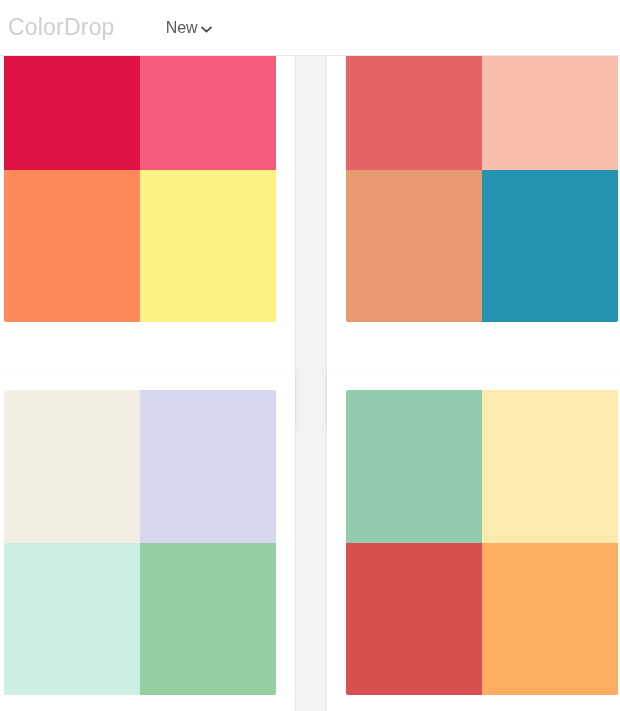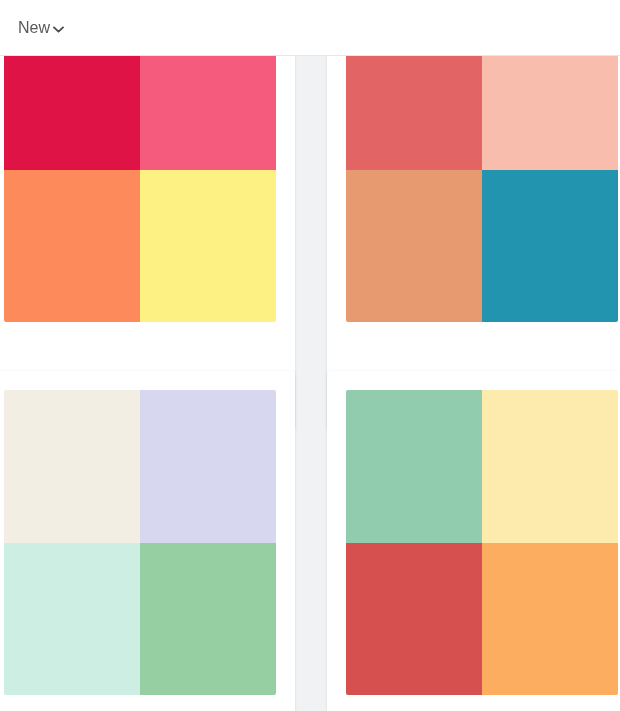--- a/index.html
+++ b/index.html
@@ -34,21 +34,21 @@
     font-size: 23px;
     font-weight: 300;
     letter-spacing: 0.2px;
     color: #cfcfcf;
     font-family: "Liberation Sans", sans-serif;
     cursor: pointer;
     line-height: 1;
   }
 
   .nav {
-    margin-left: 18px;
+    margin-left: 51px;
     display: flex;
     align-items: flex-end;
   }
 
   .nav-item {
     display: flex;
     align-items: baseline;
     font-size: 16px;
     color: #5a5a5a;
     cursor: pointer;
@@ -143,20 +143,21 @@
     font-size: 12.5px;
     color: #a8a8a8;
     line-height: 1;
     font-family: "Liberation Sans", sans-serif;
   }
 </style>
 </head>
 <body>
 
 <div class="header">
+  <div class="brand">ColorDrop</div>
 
   <nav class="nav">
     <div class="nav-item">
       <span class="nav-item-label">New</span>
       <span class="chevron">
         <svg width="11" height="7" viewBox="0 0 11 7">
           <path d="M1 1.4 L5.5 5.6 L10 1.4" fill="none" stroke="#4a4a4a" stroke-width="1.8" stroke-linecap="round" stroke-linejoin="round"></path>
         </svg>
       </span>
     </div>

